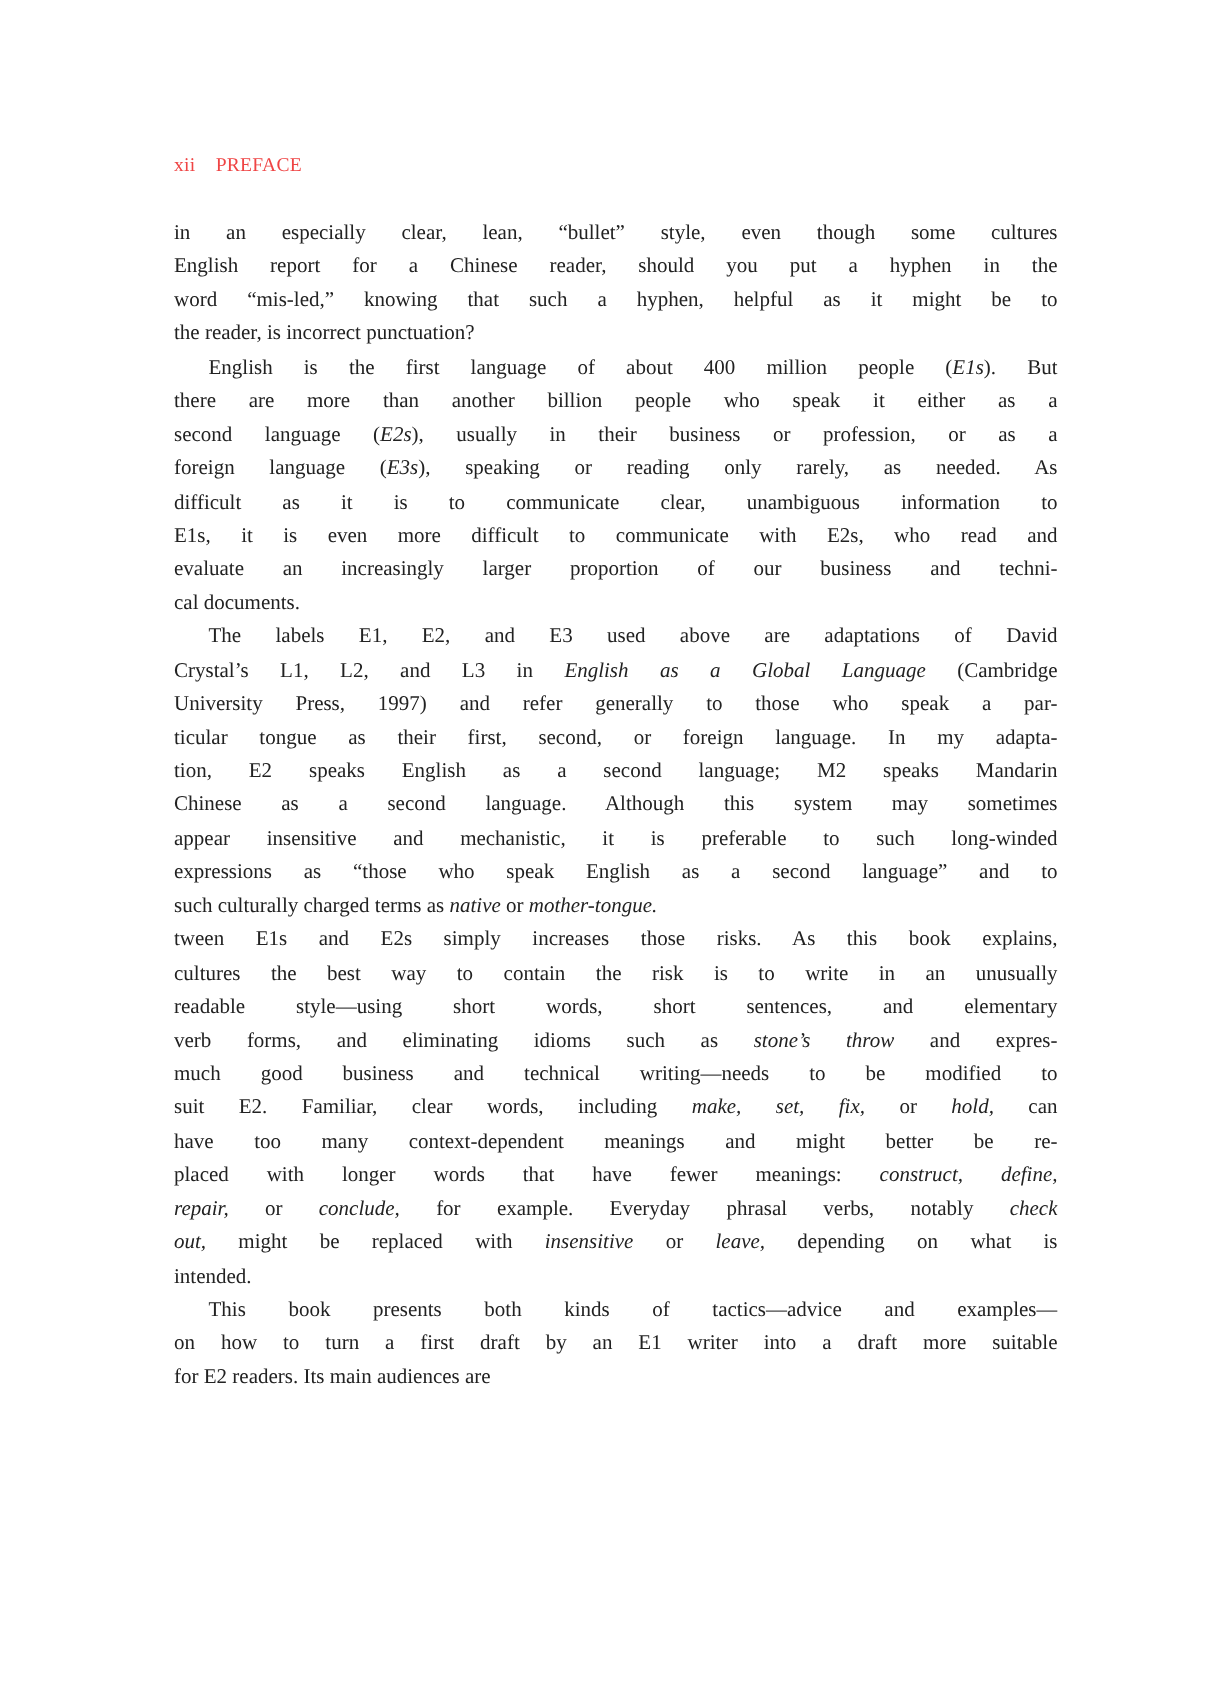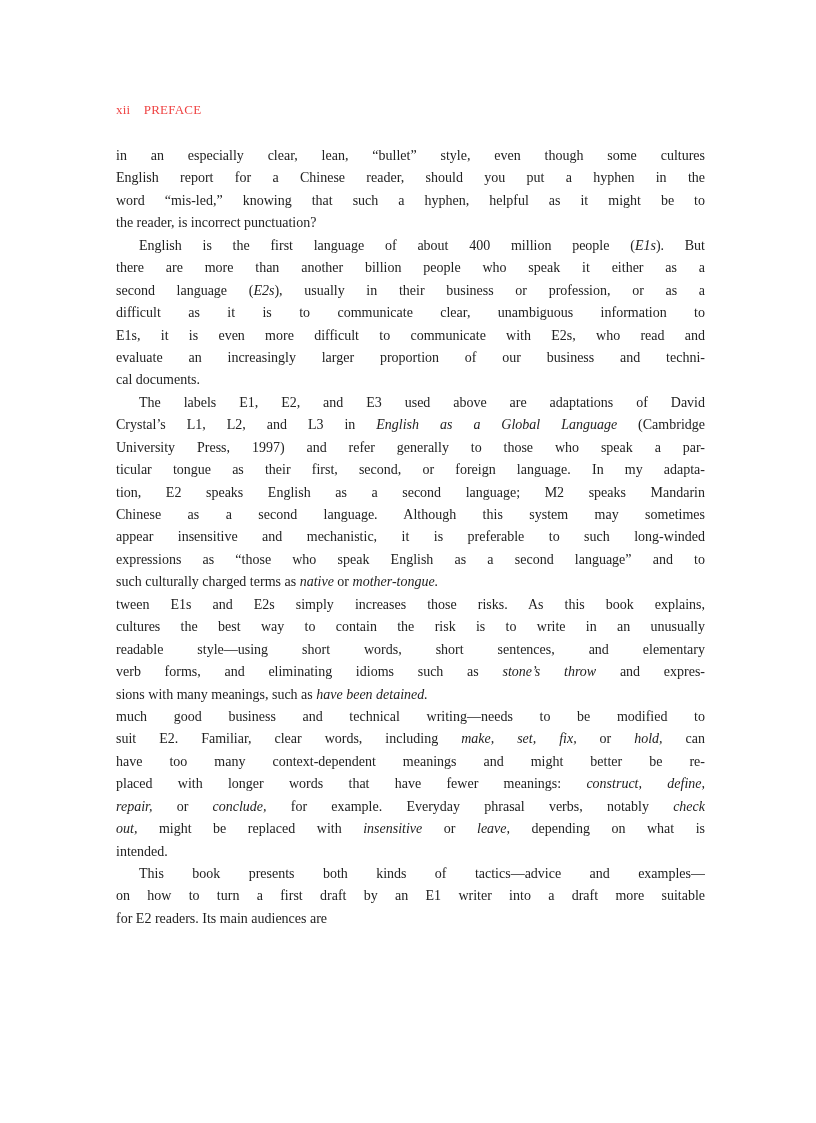--- a/index.html
+++ b/index.html
@@ -36,20 +36,21 @@
       <div>
         <span class="line"><span>in an especially clear, lean, “bullet” style, even though some cultures</span></span>
         <span class="line"><span>English report for a Chinese reader, should you put a hyphen in the</span></span>
         <span class="line"><span>word “mis-led,” knowing that such a hyphen, helpful as it might be to</span></span>
         <span class="line last"><span>the reader, is incorrect punctuation?</span></span>
       </div>
       <div>
         <span class="line indent"><span>English is the first language of about 400 million people (</span><i>E1s</i><span>). But</span></span>
         <span class="line"><span>there are more than another billion people who speak it either as a</span></span>
         <span class="line"><span>second language (</span><i>E2s</i><span>), usually in their business or profession, or as a</span></span>
+        <span class="line"><span>foreign language (</span><i>E3s</i><span>), speaking or reading only rarely, as needed. As</span></span>
         <span class="line"><span>difficult as it is to communicate clear, unambiguous information to</span></span>
         <span class="line"><span>E1s, it is even more difficult to communicate with E2s, who read and</span></span>
         <span class="line"><span>evaluate an increasingly larger proportion of our business and techni-</span></span>
         <span class="line last"><span>cal documents.</span></span>
       </div>
       <div>
         <span class="line indent"><span>The labels E1, E2, and E3 used above are adaptations of David</span></span>
         <span class="line"><span>Crystal’s L1, L2, and L3 in </span><i>English as a Global Language</i><span> (Cambridge</span></span>
         <span class="line"><span>University Press, 1997) and refer generally to those who speak a par-</span></span>
         <span class="line"><span>ticular tongue as their first, second, or foreign language. In my adapta-</span></span>
@@ -57,21 +58,20 @@
         <span class="line"><span>Chinese as a second language. Although this system may sometimes</span></span>
         <span class="line"><span>appear insensitive and mechanistic, it is preferable to such long-winded</span></span>
         <span class="line"><span>expressions as “those who speak English as a second language” and to</span></span>
         <span class="line last"><span>such culturally charged terms as </span><i>native</i><span> or </span><i>mother-tongue.</i></span>
       </div>
       <div>
         <span class="line"><span>tween E1s and E2s simply increases those risks. As this book explains,</span></span>
         <span class="line"><span>cultures the best way to contain the risk is to write in an unusually</span></span>
         <span class="line"><span>readable style—using short words, short sentences, and elementary</span></span>
         <span class="line"><span>verb forms, and eliminating idioms such as </span><i>stone’s throw</i><span> and expres-</span></span>
-        <span class="line last"><span>sions with many meanings, such as </span><i>have been detained.</i></span>
       </div>
       <div>
         <span class="line"><span>much good business and technical writing—needs to be modified to</span></span>
         <span class="line"><span>suit E2. Familiar, clear words, including </span><i>make, set, fix,</i><span> or </span><i>hold,</i><span> can</span></span>
         <span class="line"><span>have too many context-dependent meanings and might better be re-</span></span>
         <span class="line"><span>placed with longer words that have fewer meanings: </span><i>construct, define,</i></span>
         <span class="line"><i>repair,</i><span> or </span><i>conclude,</i><span> for example. Everyday phrasal verbs, notably </span><i>check</i></span>
         <span class="line"><i>out,</i><span> might be replaced with </span><i>insensitive</i><span> or </span><i>leave,</i><span> depending on what is</span></span>
         <span class="line last"><span>intended.</span></span>
       </div>

